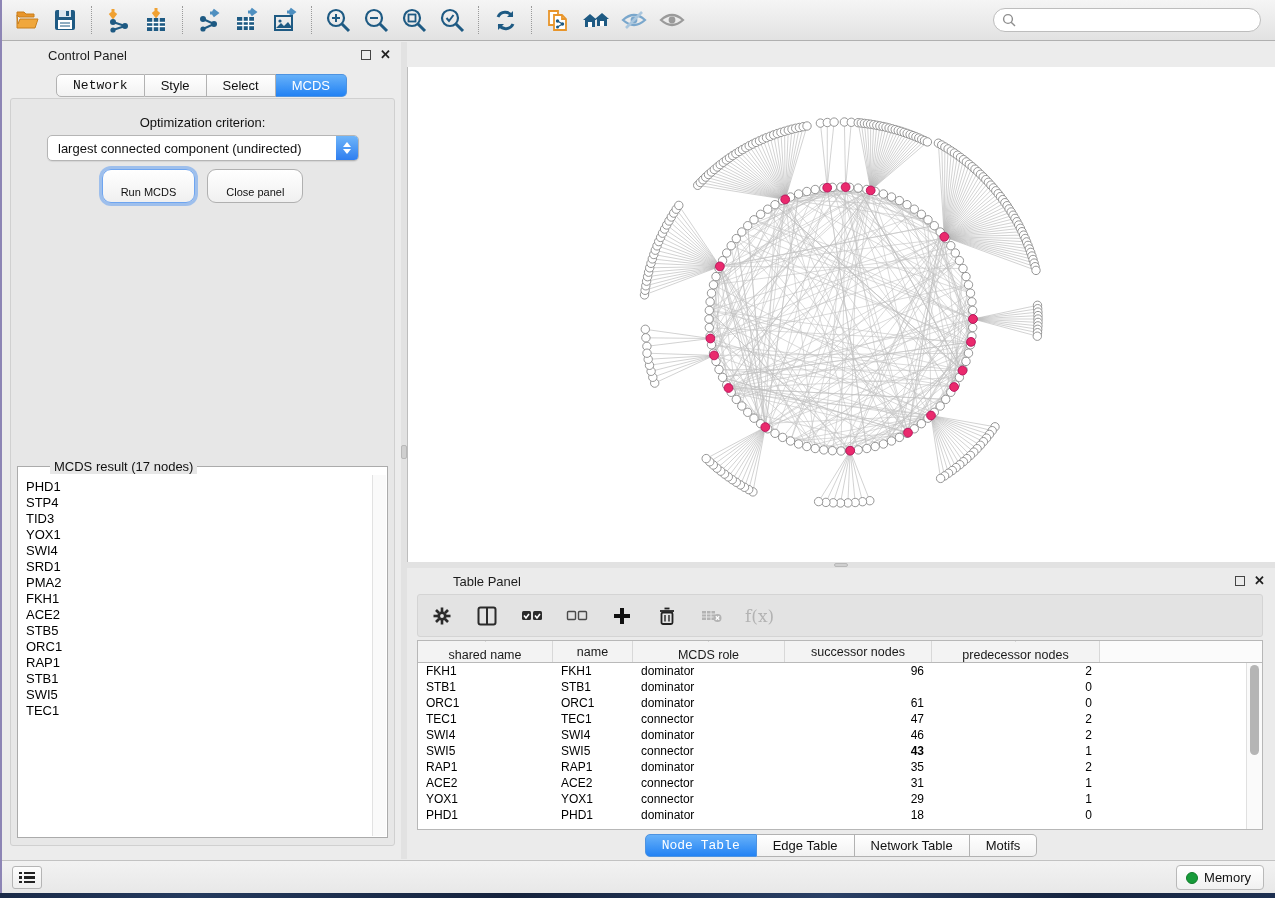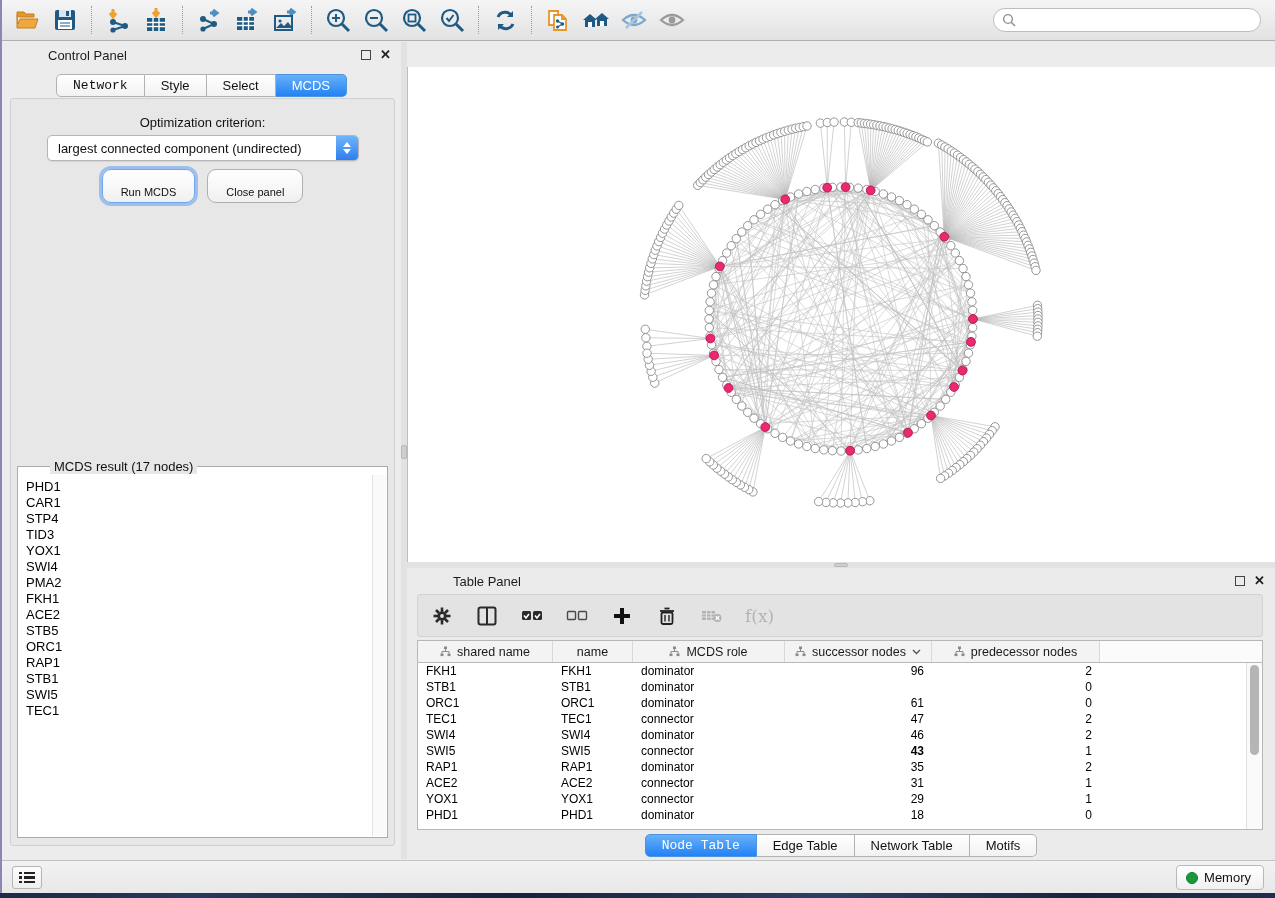--- a/index.html
+++ b/index.html
@@ -76,21 +76,21 @@
 
   
   .table-panel { position:absolute; left:407px; top:568px; width:868px; height:291px; background:#ebebeb; }
   .tp-toolbar { position:absolute; left:10px; top:26px; width:846px; height:43px; background:#e3e3e3;
                 border:1px solid #d4d4d4; border-radius:3px; display:flex; align-items:center; padding-left:12px; gap:21px; }
   .tp-ic { display:flex; align-items:center; justify-content:center; width:24px; height:24px; }
   .fx { font-family:"DejaVu Serif", serif; font-size:17px; color:#b3b3b3; }
   .ntable { position:absolute; left:10px; top:72px; width:846px; height:190px; background:#fff; border:1px solid #b7b7b7; }
   .thead { display:flex; height:22px; border-bottom:1px solid #b9b9b9; background:#f3f3f3; }
   .th { display:flex; align-items:center; justify-content:center; gap:6px; font-size:12.5px; color:#1a1a1a;
-        border-right:1px solid #d8d8d8; height:100%; }
+        border-right:1px solid #d8d8d8; height:100%;flex-direction:column; }
   .th.filler { border-right:none; flex:1; background:#fbfbfb; }
   .tbody { position:absolute; left:0; top:22px; right:16px; bottom:0; overflow:hidden; }
   .trow { display:flex; height:16px; }
   .td { font-size:12px; color:#000; padding:1px 8px 0 8px; white-space:nowrap; overflow:hidden; }
   .td.num { text-align:right; }
   .tscroll { position:absolute; top:22px; right:0; bottom:0; width:16px; background:#fafafa; border-left:1px solid #e0e0e0; }
   .tscroll .thumb { position:absolute; left:3px; top:2px; width:9px; height:90px; background:#b5b5b5; border-radius:5px; }
   .tp-tabs { position:absolute; left:0; right:0; top:266px; display:flex; justify-content:center;align-items:center; }
 
   
@@ -291,25 +291,25 @@
           </span>
       </div>
       <div class="btn-row">
         <button class="mac-btn focus">Run MCDS</button>
         <button class="mac-btn">Close panel</button>
       </div>
       <div class="fieldset">
         <span class="legend">MCDS result (17 nodes)</span>
         <div class="mcds-list">
             <div class="mcds-item">PHD1</div>
-            <div class="mcds-item">CAR1</div>
             <div class="mcds-item">STP4</div>
             <div class="mcds-item">TID3</div>
             <div class="mcds-item">YOX1</div>
             <div class="mcds-item">SWI4</div>
+            <div class="mcds-item">SRD1</div>
             <div class="mcds-item">PMA2</div>
             <div class="mcds-item">FKH1</div>
             <div class="mcds-item">ACE2</div>
             <div class="mcds-item">STB5</div>
             <div class="mcds-item">ORC1</div>
             <div class="mcds-item">RAP1</div>
             <div class="mcds-item">STB1</div>
             <div class="mcds-item">SWI5</div>
             <div class="mcds-item">TEC1</div>
           </div>

